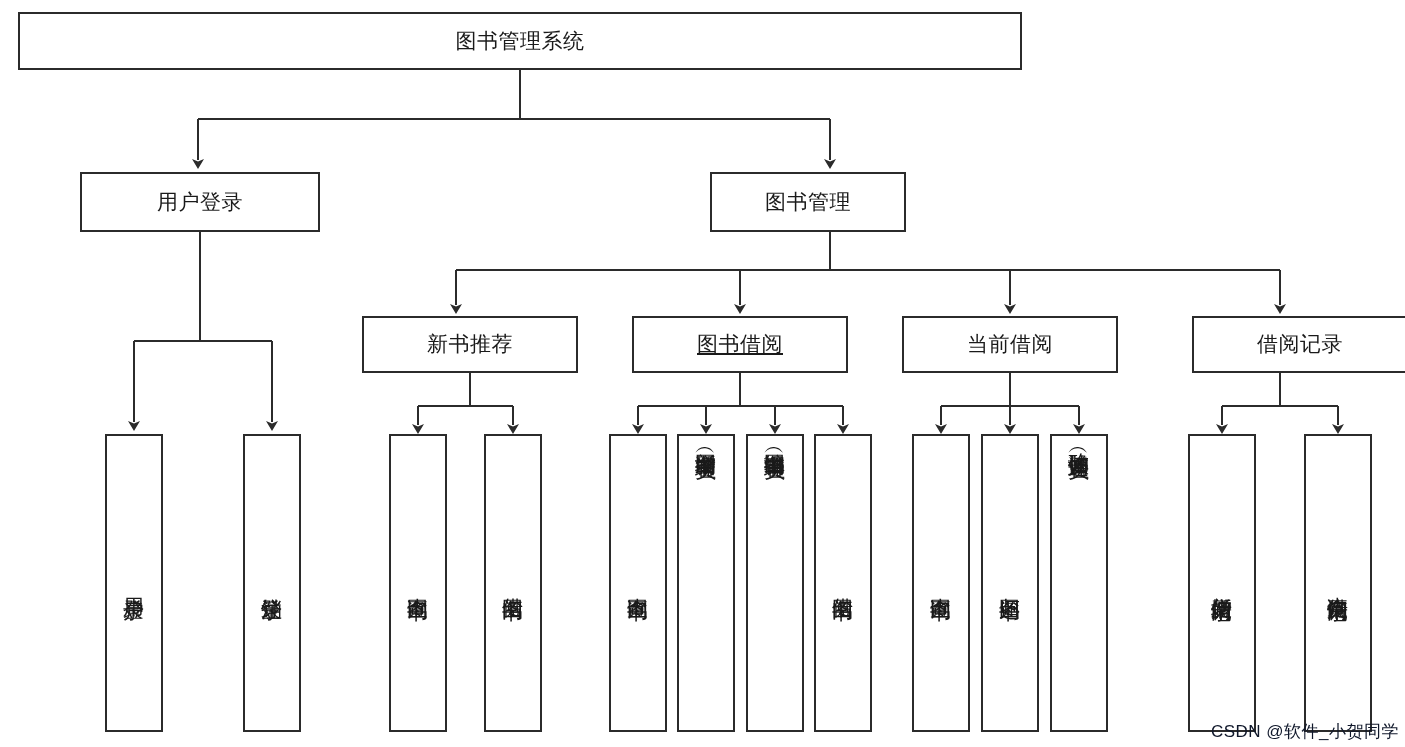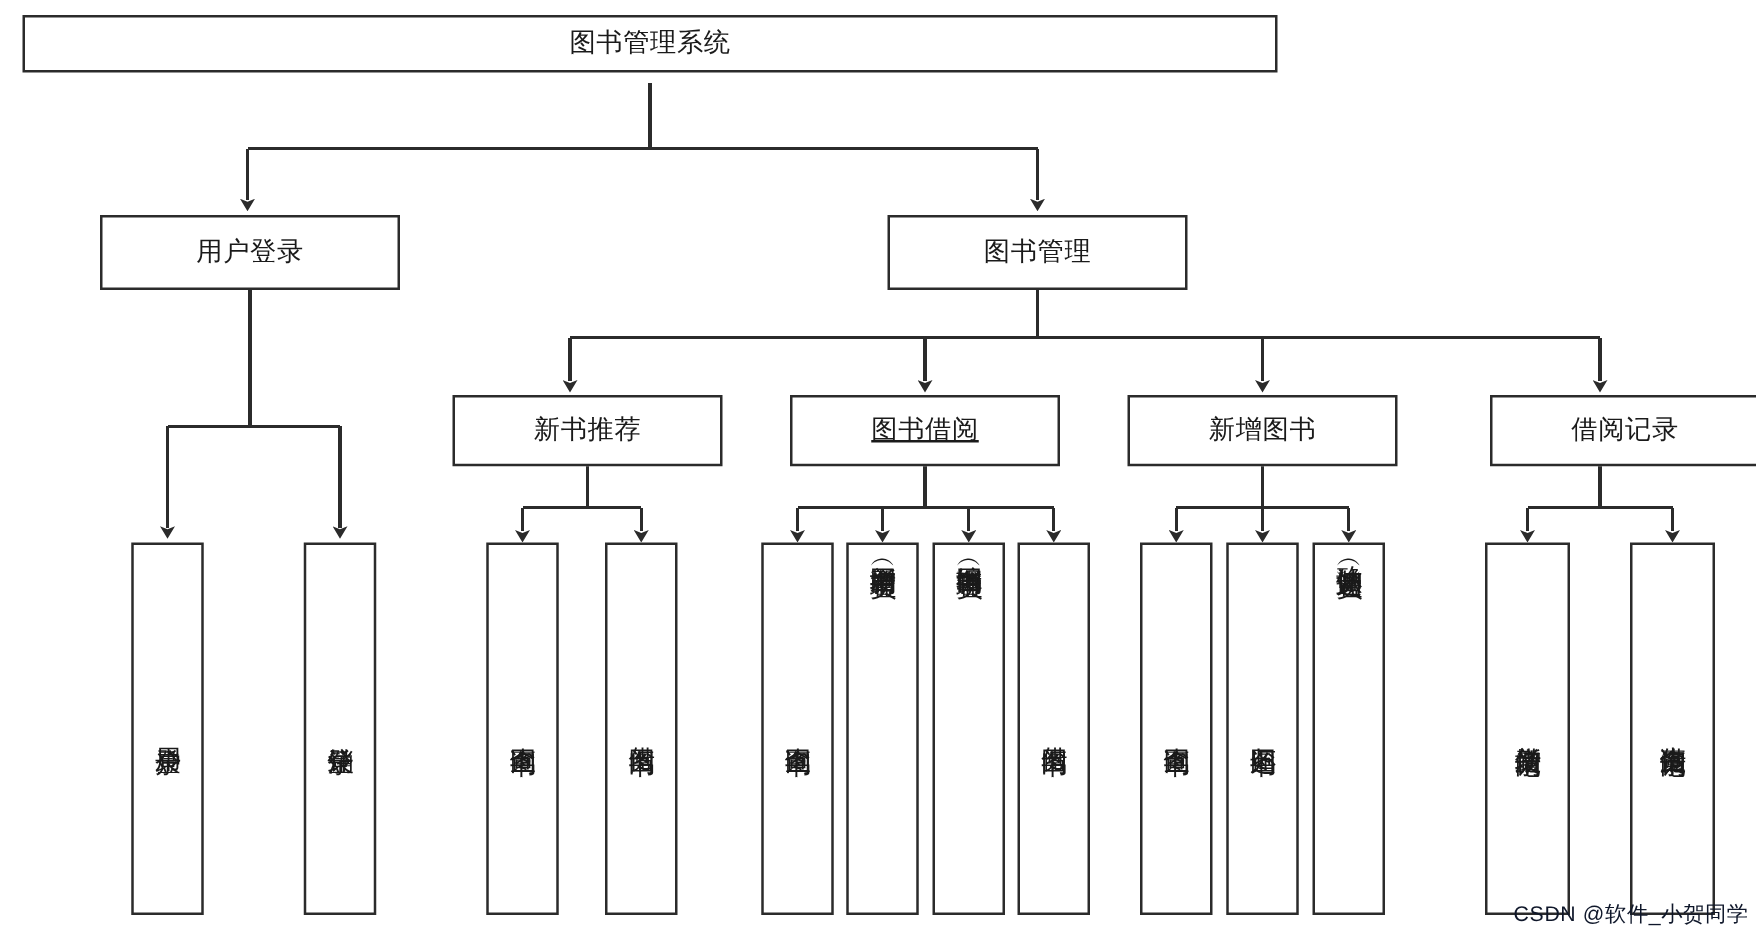--- a/index.html
+++ b/index.html
@@ -131,42 +131,42 @@
       <path d="M1010,406 L1010,425" marker-end="url(#ah)"></path>
       <path d="M1079,406 L1079,425" marker-end="url(#ah)"></path>
 
       <path d="M1280,373 L1280,406"></path>
       <path d="M1222,406 L1338,406"></path>
       <path d="M1222,406 L1222,425" marker-end="url(#ah)"></path>
       <path d="M1338,406 L1338,425" marker-end="url(#ah)"></path>
     </g>
   </svg>
 
-  <div class="node horiz" style="left:18px; top:12px; width:1004px; height:46px;">
+  <div class="node horiz" style="left:18px; top:12px; width:1004px; height:58px;">
     <span class="label">图书管理系统</span>
   </div>
 
   <div class="node horiz" style="left:80px; top:172px; width:240px; height:60px;">
     <span class="label">用户登录</span>
   </div>
 
-  <div class="node horiz" style="left:710px; top:172px; width:240px; height:60px;">
+  <div class="node horiz" style="left:710px; top:172px; width:196px; height:60px;">
     <span class="label">图书管理</span>
   </div>
 
   <div class="node horiz" style="left:362px; top:316px; width:216px; height:57px;">
     <span class="label">新书推荐</span>
   </div>
 
   <div class="node horiz" style="left:632px; top:316px; width:216px; height:57px;text-decoration:underline;">
     <span class="label">图书借阅</span>
   </div>
 
   <div class="node horiz" style="left:902px; top:316px; width:216px; height:57px;">
-    <span class="label">新增图书</span>
+    <span class="label">当前借阅</span>
   </div>
 
   <div class="node horiz" style="left:1172px; top:316px; width:216px; height:57px;margin-left:20px;">
     <span class="label">借阅记录</span>
   </div>
 
   <div class="node vert centered" style="left:105px; top:434px; width:58px; height:298px;">
     <span class="label">用户登录</span>
   </div>
 

